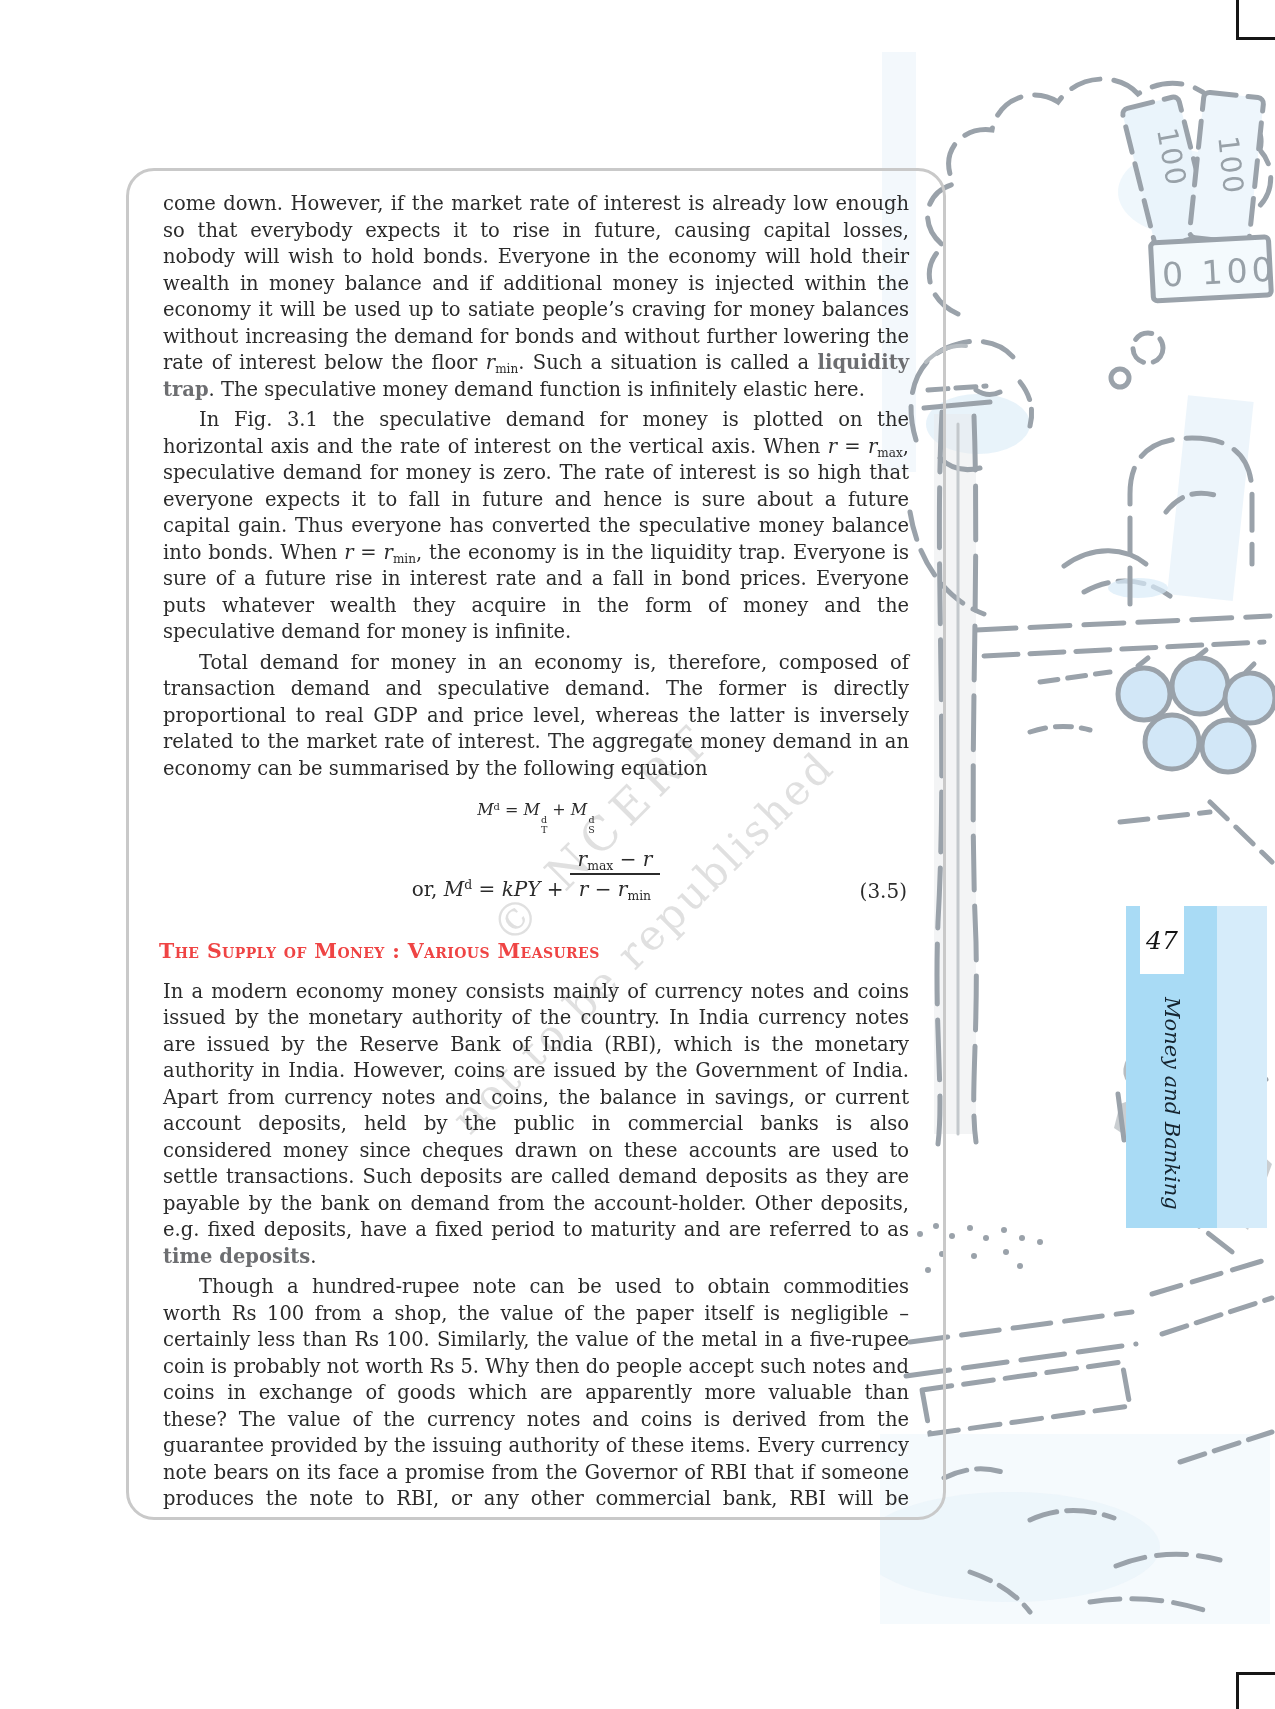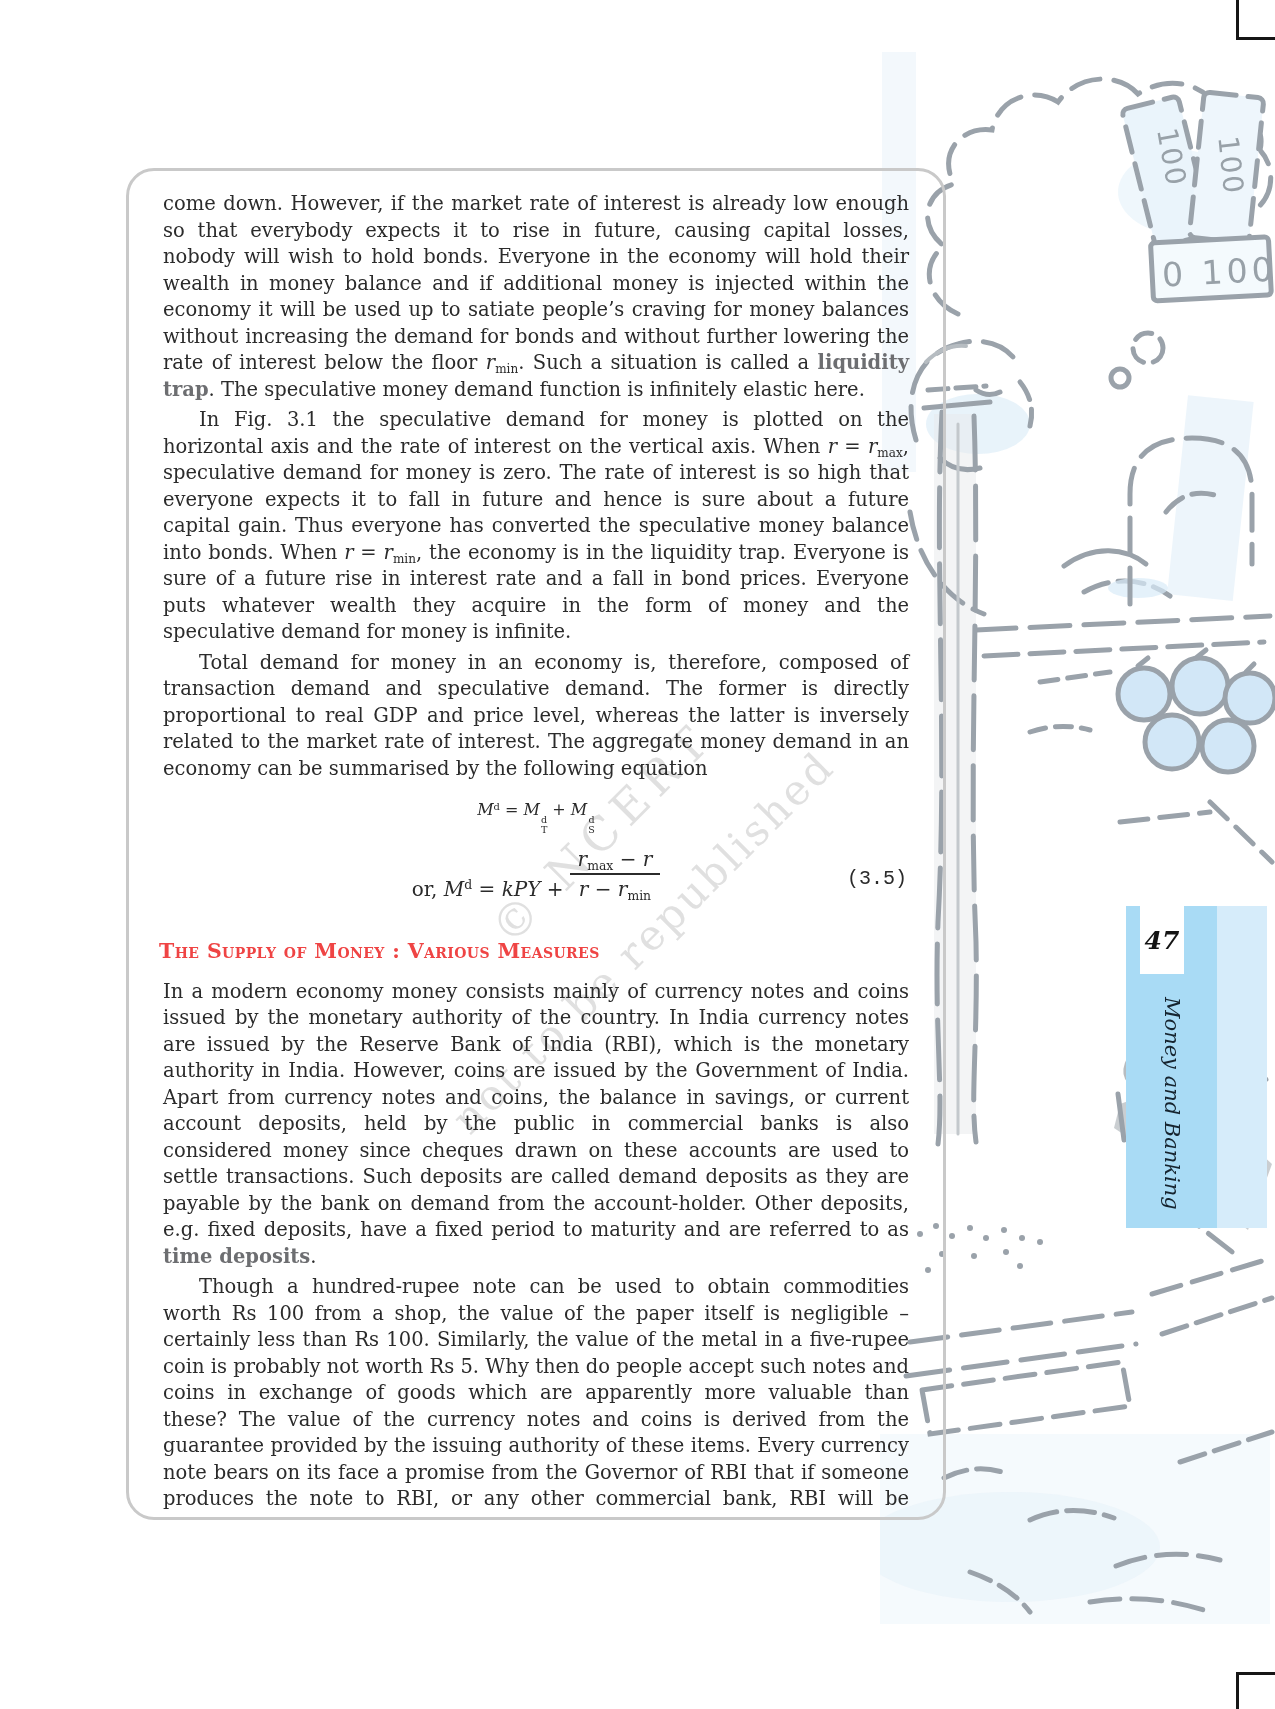--- a/index.html
+++ b/index.html
@@ -26,39 +26,39 @@
   b.term{color:#6d6e71;font-weight:bold;}
 
   
   .eqblock{margin:18px 0 6px 0;z-index:2;}
   .eq1{text-align:center;font-size:16px;margin:0 0 12px 0;}
   .eq2row{position:relative;text-align:center;font-size:20px;min-height:64px;}
   .eq2main{display:inline-flex;align-items:flex-end;gap:6px;}
   .frac{display:inline-flex;flex-direction:column;vertical-align:middle;text-align:center;}
   .frac .num{display:block;border-bottom:2px solid #2b2b2b;padding:0 8px 2px 8px;}
   .frac .den{display:block;padding:2px 8px 0 8px;}
-  .eqnum{position:absolute;right:6px;top:20px;font-size:20px;font-family:Liberation Mono, monospace;}
+  .eqnum{position:absolute;right:6px;top:32px;font-size:20px;}
   .ss{display:inline-flex;flex-direction:column;line-height:1;vertical-align:-0.5em;margin-left:1px;}
   .ss sup,.ss sub{font-size:.6em;line-height:1.02;vertical-align:baseline;}
 
   .heading{margin:28px 0 16px 0;font-size:20.5px;font-weight:bold;color:#ef4444;
            font-variant:small-caps;letter-spacing:.4px;}
 
   
   .illus{position:absolute;left:880px;top:42px;width:395px;height:1618px;z-index:0;}
   .sketchtxt{font-family:"DejaVu Sans","Liberation Sans",sans-serif;fill:#98a1a8;
              font-size:28px;letter-spacing:2px;}
   .sketchtxt.big{font-size:33px;letter-spacing:4px;}
 
   
   .band-dark{position:absolute;left:1126px;top:906px;width:91px;height:322px;background:#a9dbf5;z-index:3;}
   .band-light{position:absolute;left:1217px;top:906px;width:50px;height:322px;background:#d6ecfa;z-index:3;}
   .pagenum-box{position:absolute;left:1140px;top:906px;width:44px;height:68px;background:#ffffff;
                display:flex;align-items:center;justify-content:center;z-index:4;}
-  .pagenum{font-style:italic;font-weight:bold;font-size:25px;color:#141414;text-align:center;}
+  .pagenum{font-style:italic;font-weight:normal;font-size:25px;color:#141414;text-align:center;}
   .vtitle{position:absolute;left:1126px;top:982px;width:91px;height:242px;z-index:4;
           display:flex;align-items:center;justify-content:center;
           writing-mode:vertical-rl;font-style:italic;font-size:21px;color:#16242f;}
 
   
   .mark{position:absolute;width:38px;height:37px;z-index:5;}
   .mark.tr{left:1236px;top:0;border-left:3px solid #161616;border-bottom:3px solid #161616;}
   .mark.br{left:1236px;top:1672px;border-left:3px solid #161616;border-top:3px solid #161616;}
 
   .footer{position:absolute;left:0;top:1642px;width:1275px;text-align:center;z-index:4;

